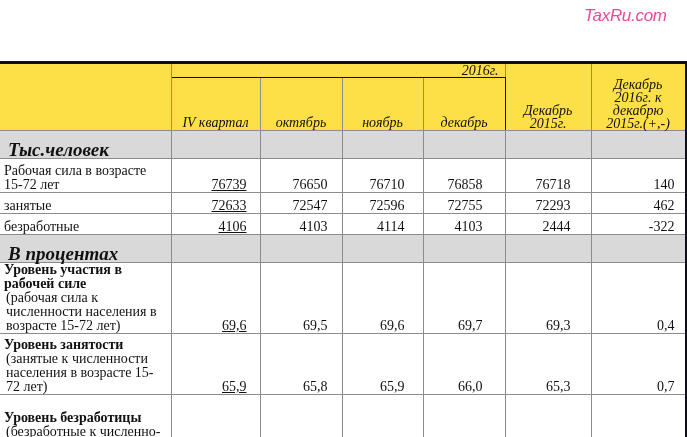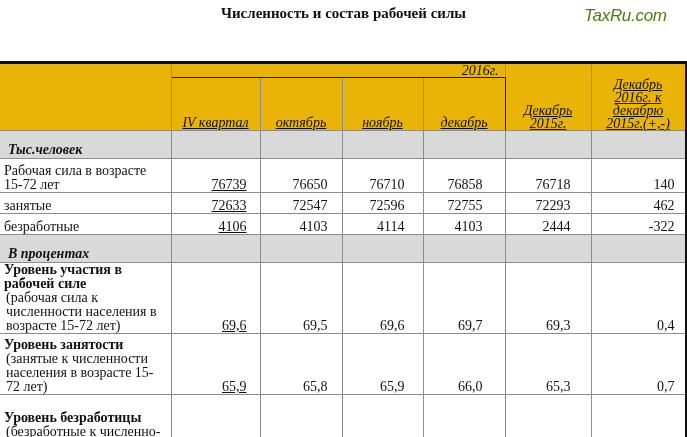--- a/index.html
+++ b/index.html
@@ -2,43 +2,43 @@
 <html><head>
 <meta charset="utf-8">
 <style>
   html, body { margin: 0; padding: 0; background: #ffffff; }
   body { width: 687px; height: 437px; position: relative; overflow: hidden;
          font-family: "Liberation Serif", "DejaVu Serif", serif; color: #111; }
   .title-block { position: absolute; top: 4px; left: 0; width: 687px; text-align: center; }
   .title { font-weight: bold; font-size: 15px; line-height: 18px; }
   .subtitle { font-size: 15px; line-height: 17px; }
   .watermark { position: absolute; top: 6px; left: 584px; font-family: "Liberation Sans", "DejaVu Sans", sans-serif;
-               font-size: 17px; color: #4d7c0f; font-style: italic; letter-spacing: -0.3px; }
+               font-size: 17px; color: #ec4899; font-style: italic; letter-spacing: -0.3px; }
 
   table.data { position: absolute; top: 61px; left: 0; width: 686px; border-collapse: collapse;
                table-layout: fixed; font-size: 14px; }
   table.data td { padding: 0 4px; vertical-align: bottom; border: 1px solid #8c8c8c; line-height: 14px; }
   table.data { border-top: 3px solid #0d0d1a; border-right: 3px solid #0d0d1a; border-bottom: 3px solid #0d0d1a; }
   col.c0 { width: 171px; }
   col.c1 { width: 89px; }
   col.c2 { width: 82px; }
   col.c3 { width: 81px; }
   col.c4 { width: 82px; }
   col.c5 { width: 86px; }
   col.c6 { width: 95px; }
 
-  .hdr td { background: #eab308; font-style: italic; text-align: center; vertical-align: top; }
+  .hdr td { background: #fde047; font-style: italic; text-align: center; vertical-align: top; }
   .hdr td.blank { border-left: none; border-bottom: 1px solid #8c8c8c; }
   .hdr td.year { border-left: 1px solid #0d0d1a; text-align: right; padding-right: 6px; border-bottom: 1px solid #0d0d1a; height: 12px; line-height: 13px; }
   .hdr2 td { height: 52px; vertical-align: top; }
-  .hdr td.mcol { border-left: 1px solid #0d0d1a; text-decoration: underline; }
+  .hdr td.mcol { border-left: 1px solid #0d0d1a; }
   .hdr td.tall { line-height: 13px; }
 
   .section td { background: #d9d9d9; height: 26px; }
-  .section td.label { font-weight: bold; font-style: italic; font-size: 14px; padding-left: 8px; padding-bottom: 1px; }
+  .section td.label { font-weight: bold; font-style: italic; font-size: 19px; padding-left: 8px; padding-bottom: 1px; }
   td.first { border-left: none !important; }
   td.dark-left { border-left: 1px solid #0d0d1a !important; }
   td.num { text-align: right; padding-right: 30px; }
   td.num.q { padding-right: 13px; text-decoration: underline; }
   td.num.o { padding-right: 14px; }
   td.num.n { padding-right: 18px; }
   td.num.d { padding-right: 22px; }
   td.num.p { padding-right: 20px; }
   td.num.c { padding-right: 10px; }
   td.lbl { padding-left: 8px; margin-top: 48px; }
@@ -48,21 +48,20 @@
   .r-pct1 td { height: 70px; }
   .r-pct2 td { height: 60px; }
   .r-pct3 td { height: 58px; }
   .bold { font-weight: bold; }
   .desc { display: block; padding-left: 2px; }
 </style>
 </head>
 <body>
 
 <div class="title-block">
-  <div class="title">Численность и состав рабочей силы</div>
 </div>
 <div class="watermark">TaxRu.com</div>
 
 <table class="data">
   <colgroup>
     <col class="c0">
       <col class="c1">
       <col class="c2">
       <col class="c3">
       <col class="c4">

